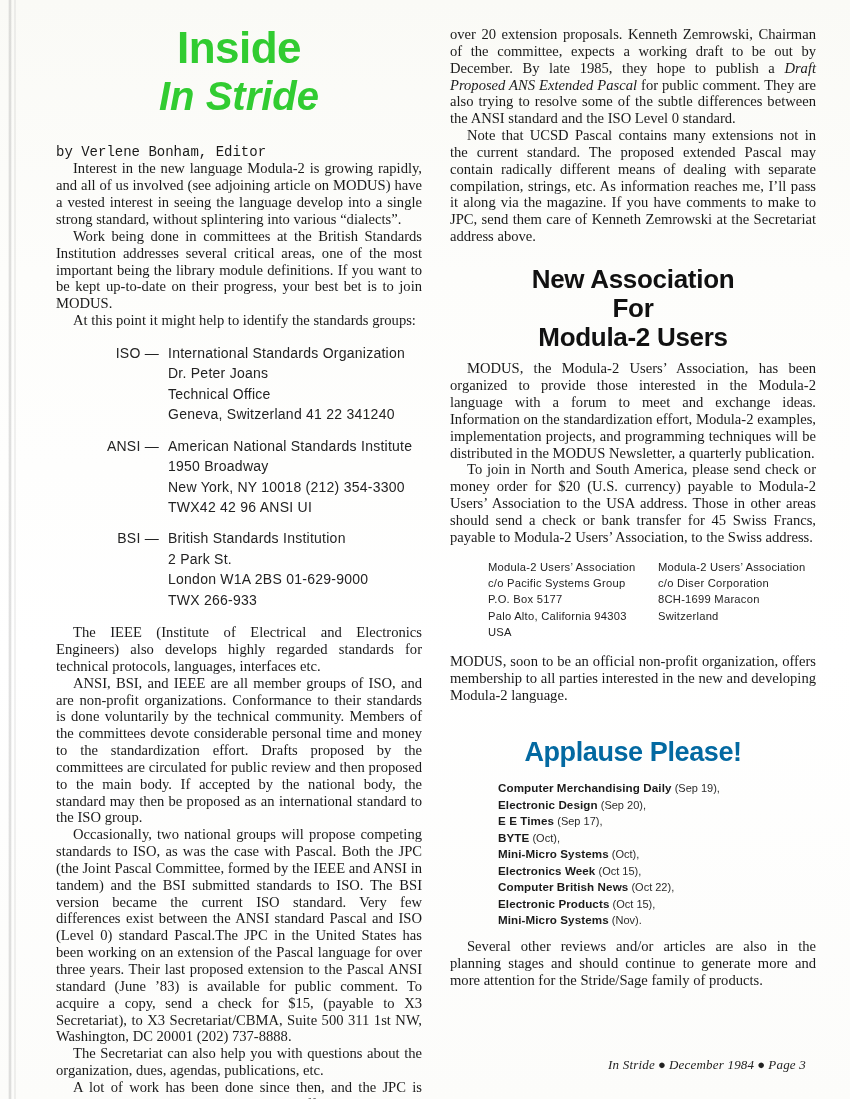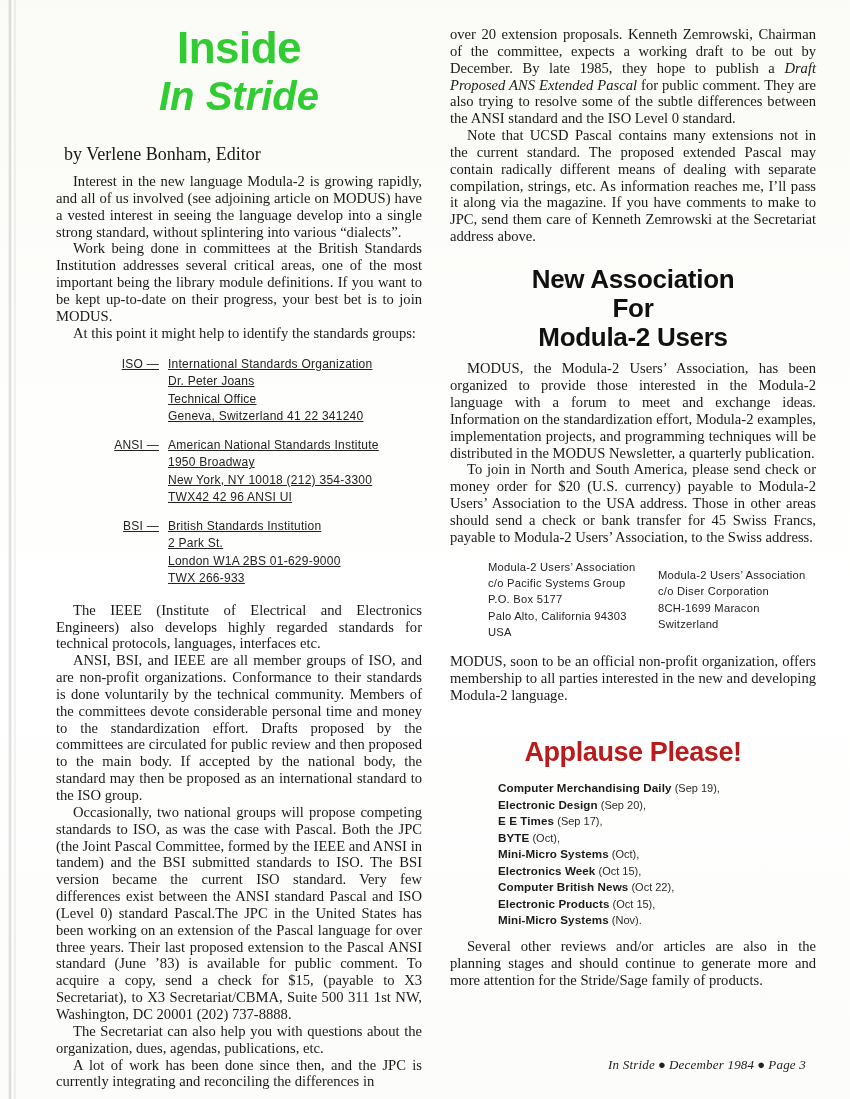--- a/index.html
+++ b/index.html
@@ -89,35 +89,35 @@
     font-size: 14.6px;
     line-height: 1.155;
     text-align: justify;
     text-justify: inter-word;
     hyphens: none;
   }
   p.body.indent { text-indent: 17px; }
   p.body.noindent { text-indent: 0; }
 
   .byline {
-    margin: 8px;
-    font-size: 18px;
+    margin: 0;
+    font-size: 14px;
     line-height: 1.17;
     text-align: left;
+    font-family: Liberation Mono, monospace;
   }
 
   
   .addr-block {
     margin: 14px 0 14px 0;
     font-family: "Liberation Sans", "DejaVu Sans", sans-serif;
-    font-size: 12px;
+    font-size: 14px;
     line-height: 1.46;
     letter-spacing: 0.25px;
     color: #232323;
-    text-decoration: underline;
   }
   .addr-group {
     display: flex;
     margin-bottom: 11px;
   }
   .addr-group:last-child { margin-bottom: 0; }
   .addr-tag {
     width: 112px;
     flex: 0 0 112px;
     text-align: right;
@@ -130,21 +130,20 @@
 
   .addr-two-col {
     display: flex;
     margin: 13px 0 12px 0;
     padding-left: 38px;
     font-family: "Liberation Sans", "DejaVu Sans", sans-serif;
     font-size: 11.2px;
     line-height: 1.47;
     letter-spacing: 0.25px;
     color: #232323;
-    align-items: center;
   }
   .addr-two-col .acol { width: 170px; flex: 0 0 170px; }
   .addr-two-col .acol div { white-space: nowrap; }
 
   
   h2.section {
     font-family: "Liberation Sans", "DejaVu Sans", sans-serif;
     font-weight: bold;
     font-size: 26px;
     line-height: 1.12;
@@ -153,21 +152,21 @@
     color: #111111;
     letter-spacing: -0.3px;
   }
   h2.section .hl { display: block; }
   h2.applause {
     font-family: "Liberation Sans", "DejaVu Sans", sans-serif;
     font-weight: bold;
     font-size: 27px;
     text-align: center;
     margin: 34px 0 12px 0;
-    color: #b91c1c;
+    color: #0369a1;
     letter-spacing: -0.4px;
   }
 
   
   .pub-list {
     margin: 7px 0 9px 0;
     padding-left: 48px;
     font-size: 12.4px;
     line-height: 1.33;
   }

